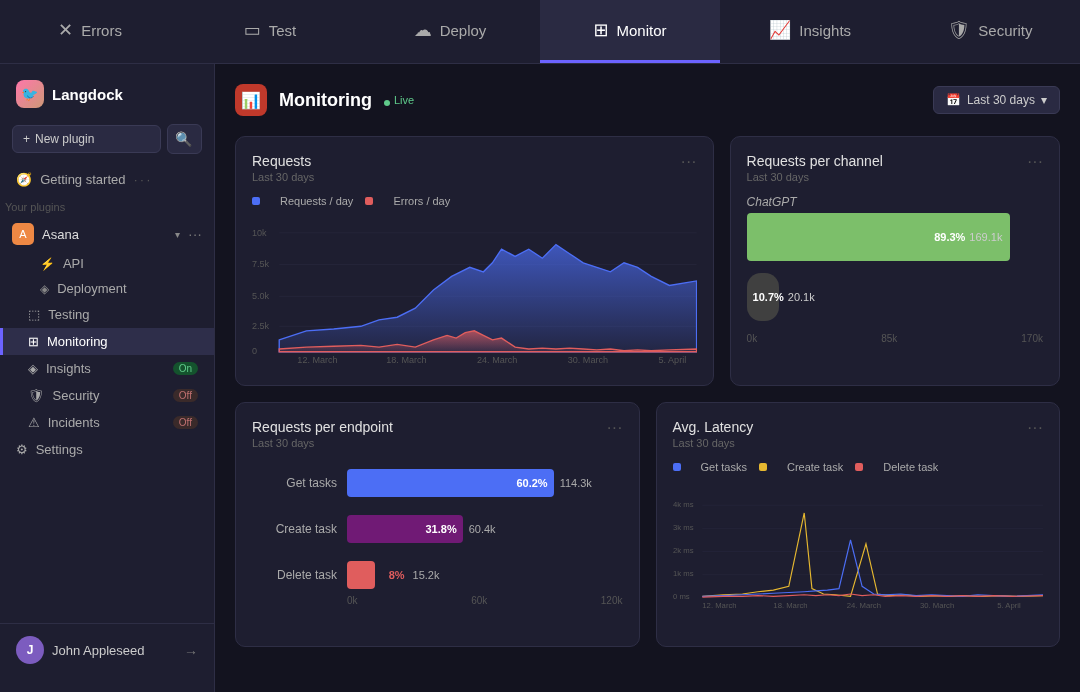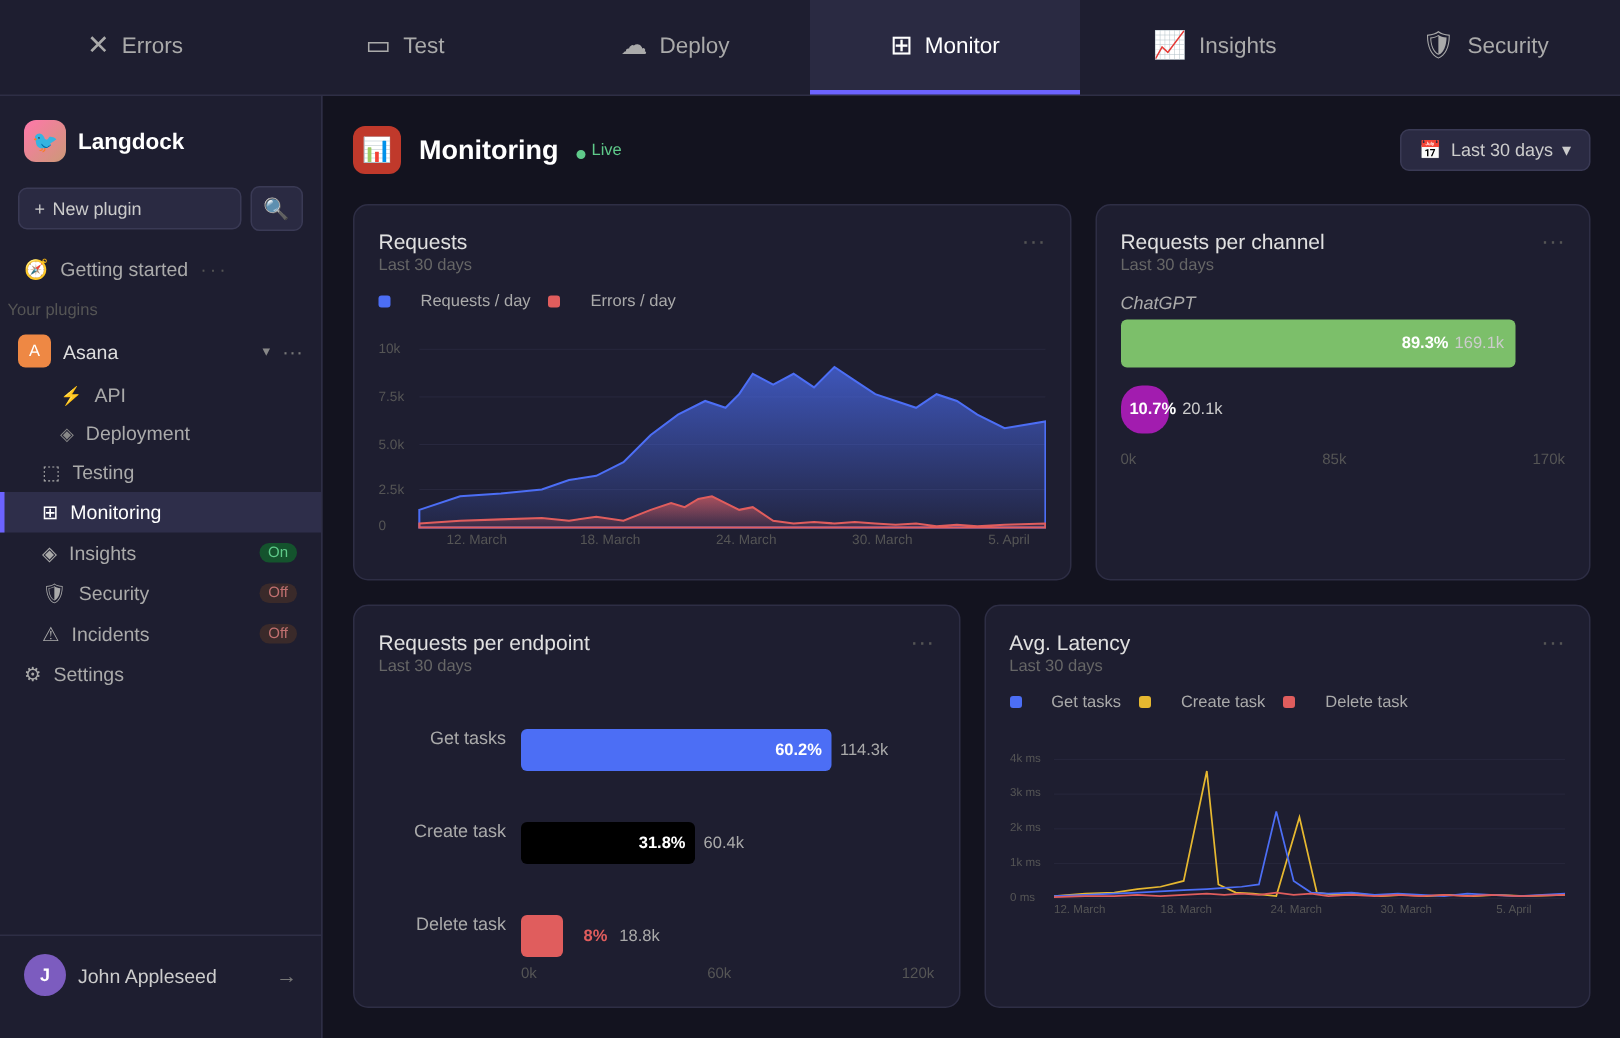--- a/index.html
+++ b/index.html
@@ -234,32 +234,32 @@
     .legend-dot { width: 8px; height: 8px; border-radius: 2px; }
 
     
     .chart-svg { width: 100%; }
     .axis-label { font-size: 10px; fill: #555; }
 
     
     .bar-chart { display: flex; flex-direction: column; gap: 18px; padding-top: 8px; }
     .bar-row { display: flex; align-items: center; gap: 10px; }
     .bar-label { font-size: 12px; color: #aaa; width: 85px; text-align: right; flex-shrink: 0; }
-    .bar-track { flex: 1; height: 28px; background: transparent; border-radius: 4px; position: relative; margin-top: 16px; }
+    .bar-track { flex: 1; height: 28px; background: transparent; border-radius: 4px; position: relative; }
     .bar-fill { height: 100%; border-radius: 4px; position: relative; display: flex; align-items: center; }
     .bar-pct { font-size: 11px; font-weight: 600; color: #fff; position: absolute; right: 6px; }
     .bar-val { font-size: 11px; color: #aaa; position: absolute; left: calc(100% + 6px); white-space: nowrap; }
     .bar-axis { display: flex; justify-content: space-between; font-size: 10px; color: #555; margin-top: 6px; padding: 0 0 0 95px; }
 
     
     .h-bar-section { margin-top: 8px; }
     .h-bar-label { font-size: 12px; color: #aaa; margin-bottom: 4px; font-style: italic; }
-    .h-bar-track { height: 32px; border-radius: 4px; position: relative; margin-bottom: 12px; }
+    .h-bar-track { height: 48px; border-radius: 4px; position: relative; margin-bottom: 12px; }
     .h-bar-green { background: #7cbf6a; height: 100%; border-radius: 4px; display: flex; align-items: center; justify-content: flex-end; padding-right: 8px; }
-    .h-bar-purple { background: #a21caf; height: 100%; border-radius: 14px; display: flex; align-items: center; padding: 0 6px; }
+    .h-bar-purple { background: #404040; height: 100%; border-radius: 14px; display: flex; align-items: center; padding: 0 6px; }
     .h-bar-text { font-size: 11px; font-weight: 600; color: #fff; }
     .h-bar-num { font-size: 11px; color: #ccc; margin-left: 4px; }
     .h-axis { display: flex; justify-content: space-between; font-size: 10px; color: #555; margin-top: 4px; }
   </style>
 </head>
 <body>
 
 <div id="top-nav">
   <div class="nav-item">
     <span class="nav-icon">✕</span>
@@ -477,32 +477,32 @@
             <div class="bar-track">
               <div class="bar-fill" style="width:75%;background:#4c6ef5">
                 <span class="bar-pct">60.2%</span>
                 <span class="bar-val">114.3k</span>
               </div>
             </div>
           </div>
           <div class="bar-row">
             <div class="bar-label">Create task</div>
             <div class="bar-track">
-              <div class="bar-fill" style="width:42%;background:#000000">
+              <div class="bar-fill" style="width:42%;background:#701a75">
                 <span class="bar-pct">31.8%</span>
                 <span class="bar-val">60.4k</span>
               </div>
             </div>
           </div>
           <div class="bar-row">
             <div class="bar-label">Delete task</div>
             <div class="bar-track">
               <div class="bar-fill" style="width:10%;background:#e05d5d">
                 <span class="bar-pct" style="right:-30px;color:#e05d5d">8%</span>
-                <span class="bar-val" style="left:calc(100% + 38px)">18.8k</span>
+                <span class="bar-val" style="left:calc(100% + 38px)">15.2k</span>
               </div>
             </div>
           </div>
         </div>
         <div class="bar-axis">
           <span>0k</span>
           <span>60k</span>
           <span>120k</span>
         </div>
       </div>

